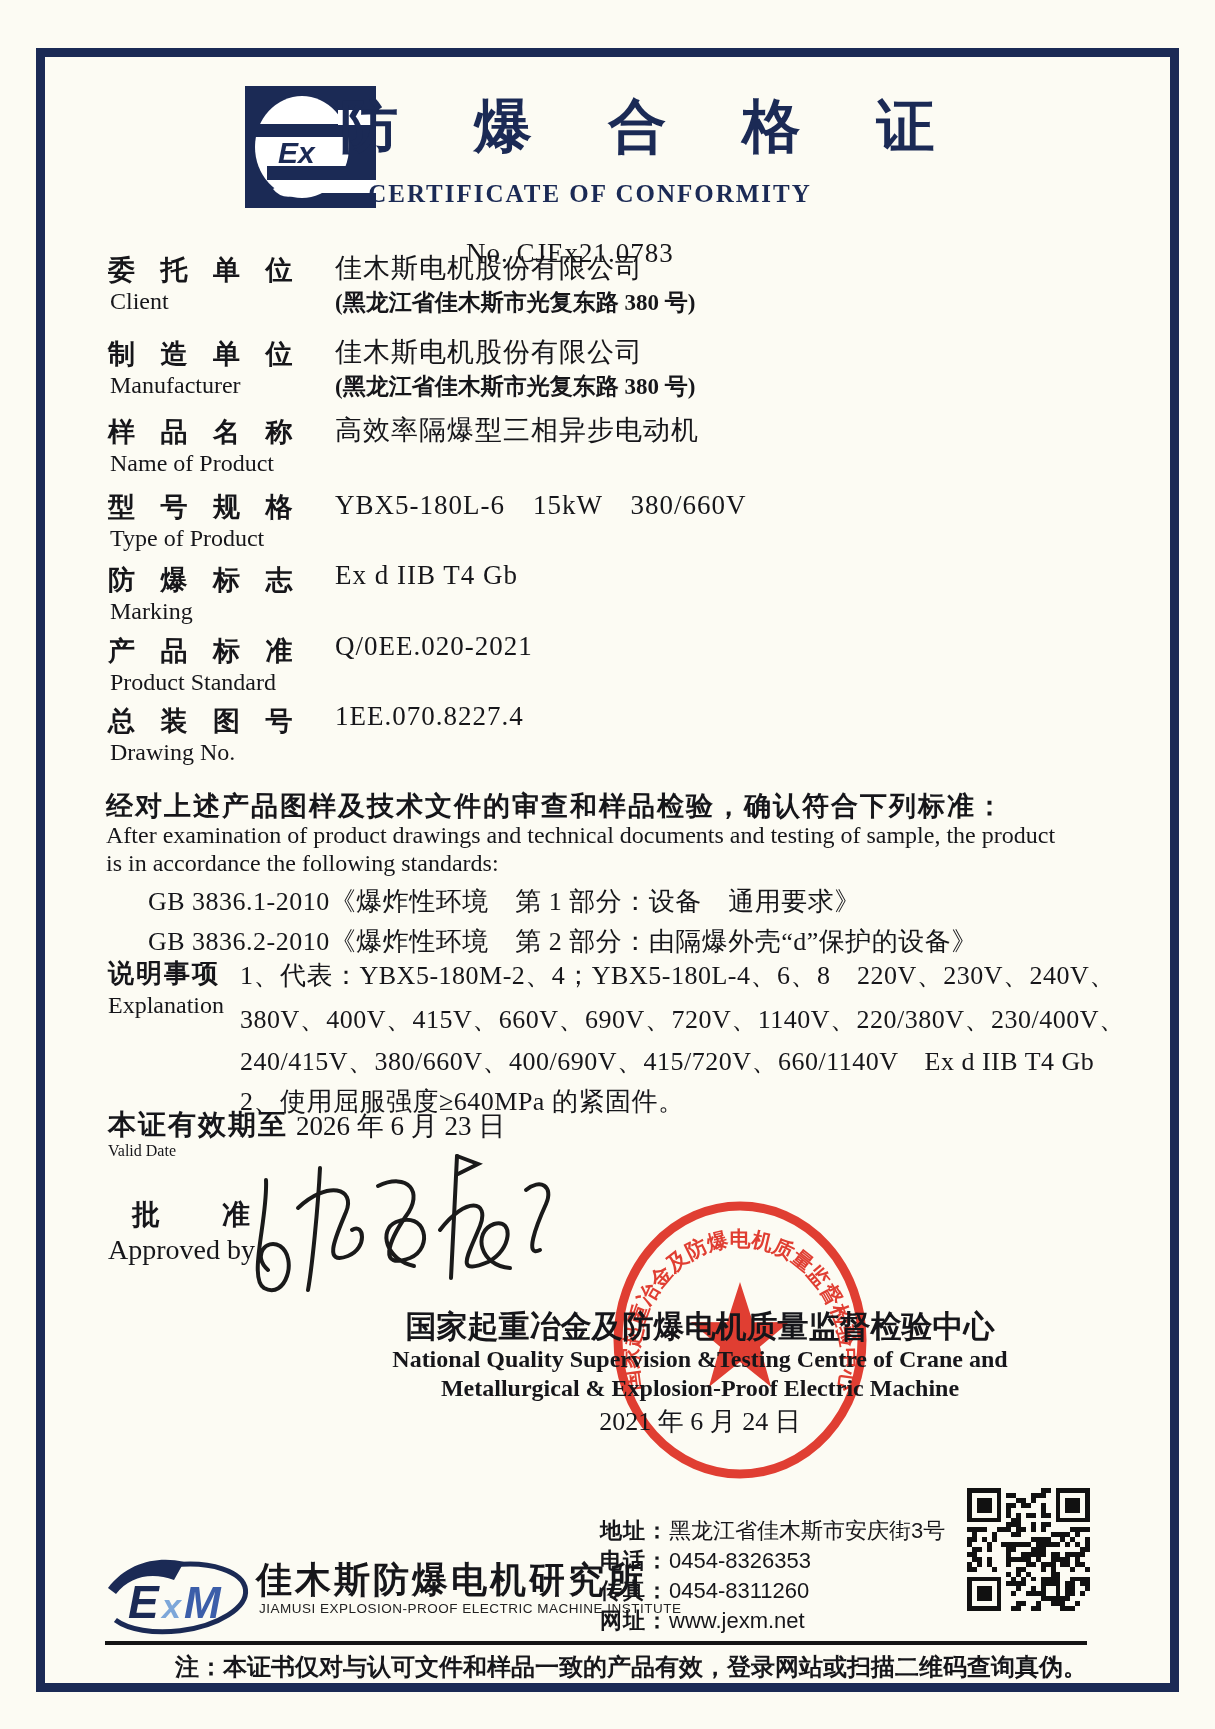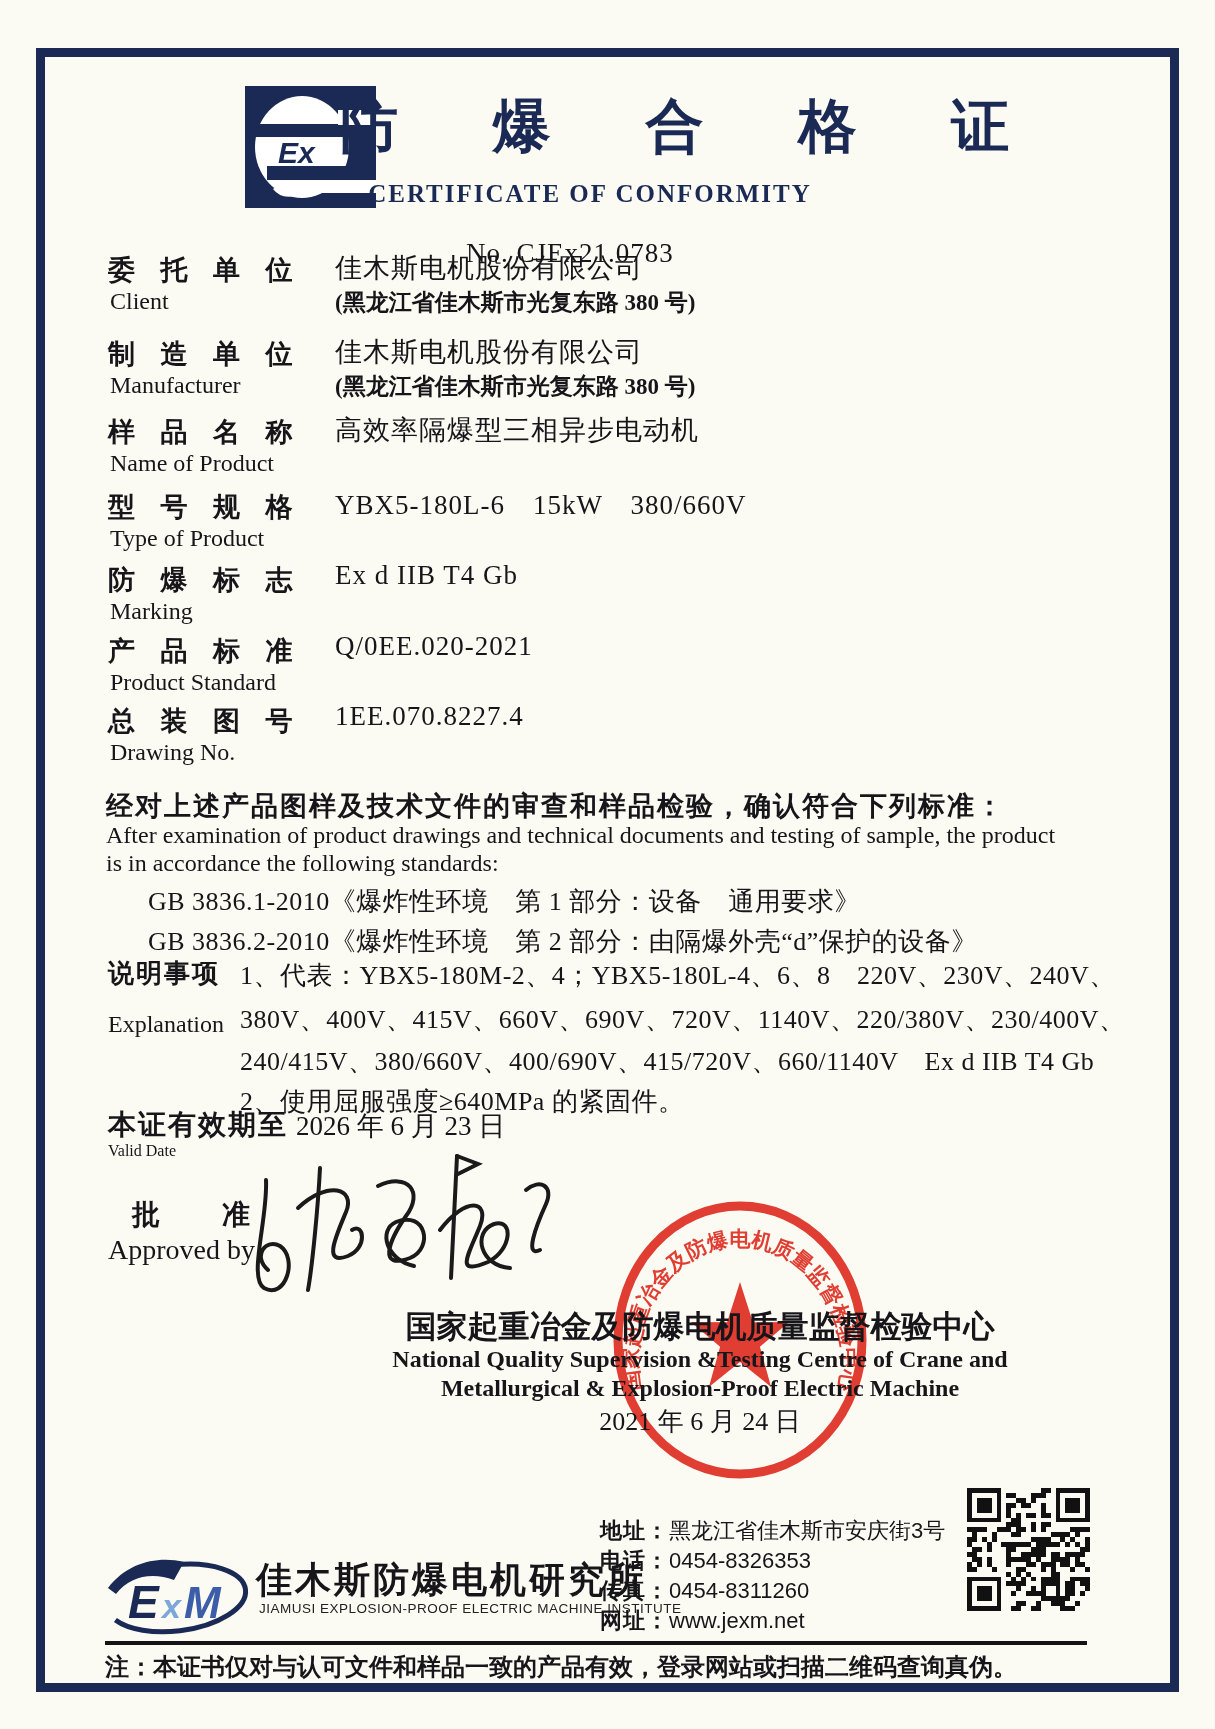--- a/index.html
+++ b/index.html
@@ -2,21 +2,21 @@
 <html><head>
 <meta charset="utf-8">
 <style>
   html,body{margin:0;padding:0;background:#e8e6de;}
   .page{position:relative;width:1215px;height:1729px;background:#fcfbf3;
         font-family:"Liberation Serif",serif;color:#16161a;overflow:hidden;margin:0 auto;}
   .abs{position:absolute;}
   .frame{left:36px;top:48px;width:1125px;height:1626px;border:9px solid #1b2a55;}
   
   .title-cn{left:340px;top:88px;width:500px;text-align:center;font-size:58px;font-weight:700;
-            color:#1b2a55;letter-spacing:30px;font-family:Liberation Mono, monospace;white-space:nowrap;}
+            color:#1b2a55;letter-spacing:30px;font-family:Liberation Sans, sans-serif;white-space:nowrap;}
   .title-en{left:340px;top:180px;width:500px;text-align:center;font-size:25px;font-weight:700;
             color:#1b2a55;letter-spacing:2px;white-space:nowrap;}
   .cert-no{left:330px;top:238px;width:480px;text-align:center;font-size:27px;letter-spacing:1px;}
   
   .fl{left:108px;font-size:27px;font-weight:700;letter-spacing:9px;font-family:"Liberation Sans",sans-serif;white-space:nowrap;}
   .fe{left:110px;font-size:24px;font-family:"Liberation Serif",serif;white-space:nowrap;}
   .fv{left:335px;font-size:27px;white-space:nowrap;letter-spacing:1px;}
   .fn{left:335px;font-size:23px;white-space:nowrap;font-weight:bold;}
   
   .stmt-cn{left:106px;top:788px;font-size:27px;font-weight:700;letter-spacing:2px;
@@ -31,21 +31,21 @@
   .issuer-date{left:330px;top:1404px;width:740px;text-align:center;font-size:26px;}
   
   .inst-cn{left:256px;top:1556px;font-size:36px;font-weight:700;letter-spacing:3px;
            font-family:"Liberation Sans",sans-serif;white-space:nowrap;}
   .inst-en{left:259px;top:1601px;font-size:13.5px;letter-spacing:0.5px;
            font-family:"Liberation Sans",sans-serif;color:#222;white-space:nowrap;}
   .contact{left:600px;top:1516px;font-family:"Liberation Sans",sans-serif;font-size:22px;}
   .contact .row{display:flex;line-height:30px;}
   .contact .lab{font-weight:700;letter-spacing:1px;}
   .rule{left:105px;top:1641px;width:982px;height:4px;background:#141414;}
-  .note{left:105px;top:1651px;width:982px;text-align:left;font-size:24px;font-weight:700;
+  .note{left:105px;top:1651px;width:982px;text-align:right;font-size:24px;font-weight:700;
         font-family:"Liberation Sans",sans-serif;white-space:nowrap;}
   .stamp{left:606px;top:1194px;width:268px;height:288px;opacity:0.88;}
   .sig{left:228px;top:1138px;width:340px;height:170px;}
   .qr{left:967px;top:1488px;width:123px;height:123px;}
 </style>
 </head>
 <body>
 
 <div class="page">
   <div class="abs frame"></div>
@@ -95,21 +95,21 @@
   <div class="abs fe" style="top:739px">Drawing No.</div>
   <div class="abs fv" style="top:701px">1EE.070.8227.4</div>
 
   <div class="abs stmt-cn">经对上述产品图样及技术文件的审查和样品检验，确认符合下列标准：</div>
   <div class="abs stmt-en" style="top:822px">After examination of product drawings and technical documents and testing of sample, the product</div>
   <div class="abs stmt-en" style="top:850px">is in accordance the following standards:</div>
   <div class="abs gb" style="top:884px">GB 3836.1-2010《爆炸性环境　第 1 部分：设备　通用要求》</div>
   <div class="abs gb" style="top:924px">GB 3836.2-2010《爆炸性环境　第 2 部分：由隔爆外壳“d”保护的设备》</div>
 
   <div class="abs" style="left:108px;top:956px;font-size:26px;font-weight:700;letter-spacing:2px;font-family:'Liberation Sans',sans-serif;">说明事项</div>
-  <div class="abs" style="left:108px;top:992px;font-size:24px;margin-top:19px;">Explanation</div>
+  <div class="abs" style="left:108px;top:992px;font-size:24px;">Explanation</div>
   <div class="abs exp-line" style="top:958px">1、代表：YBX5-180M-2、4；YBX5-180L-4、6、8　220V、230V、240V、</div>
   <div class="abs exp-line" style="top:1002px">380V、400V、415V、660V、690V、720V、1140V、220/380V、230/400V、</div>
   <div class="abs exp-line" style="top:1044px">240/415V、380/660V、400/690V、415/720V、660/1140V　Ex d IIB T4 Gb</div>
   <div class="abs exp-line" style="top:1084px">2、使用屈服强度≥640MPa 的紧固件。</div>
 
   <div class="abs" style="left:108px;top:1106px;font-size:28px;font-weight:700;letter-spacing:2px;font-family:'Liberation Sans',sans-serif;">本证有效期至</div>
   <div class="abs" style="left:108px;top:1142px;font-size:16px;">Valid Date</div>
   <div class="abs" style="left:296px;top:1108px;font-size:27px;">2026 年 6 月 23 日</div>
 
   <div class="abs" style="left:108px;top:1196px;font-size:28px;font-weight:700;letter-spacing:2px;font-family:'Liberation Sans',sans-serif;white-space:pre;margin-left:24px;">批　　准</div>

